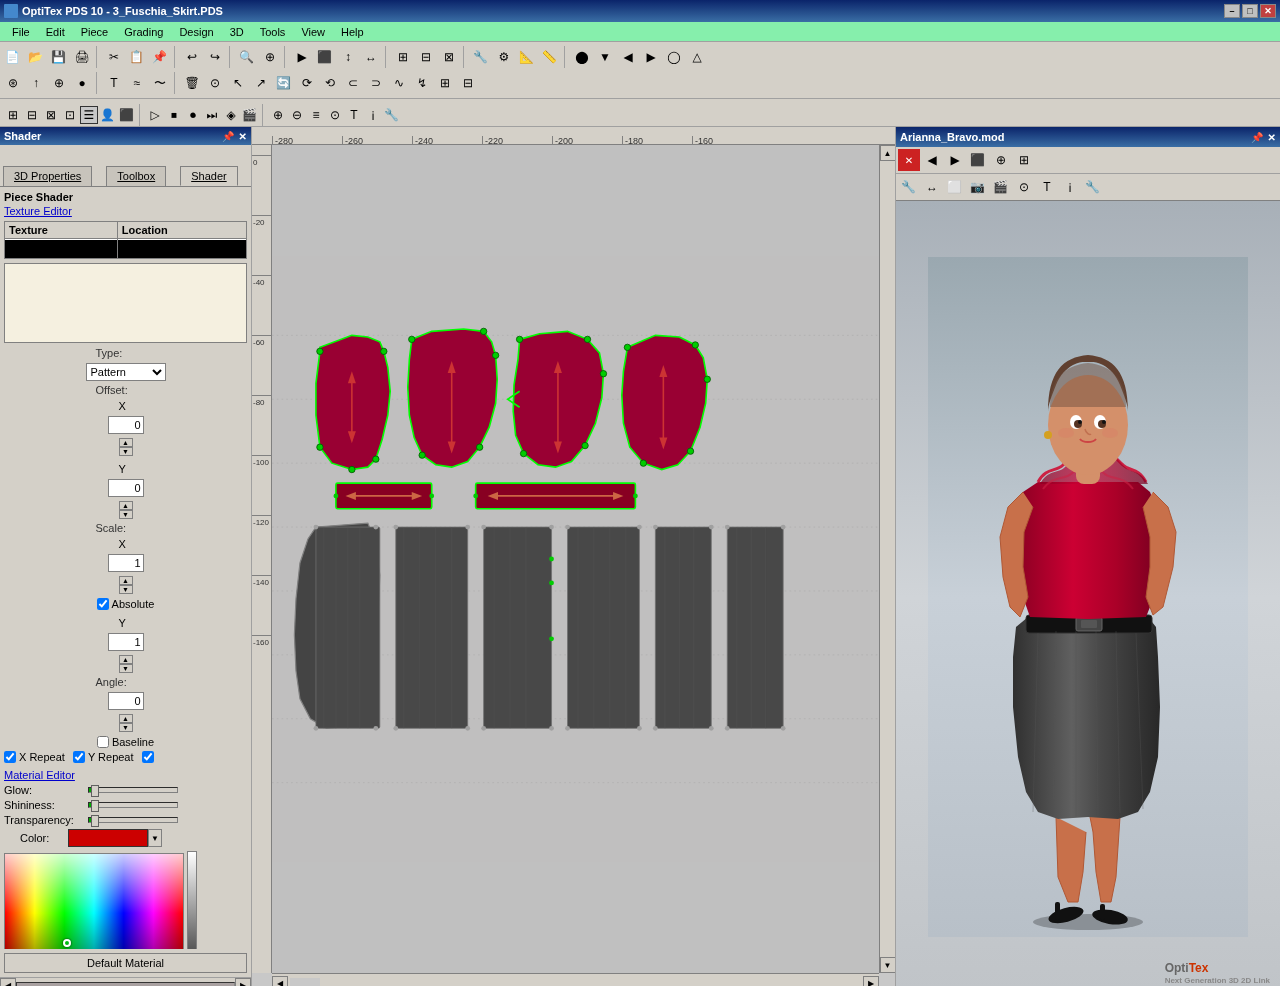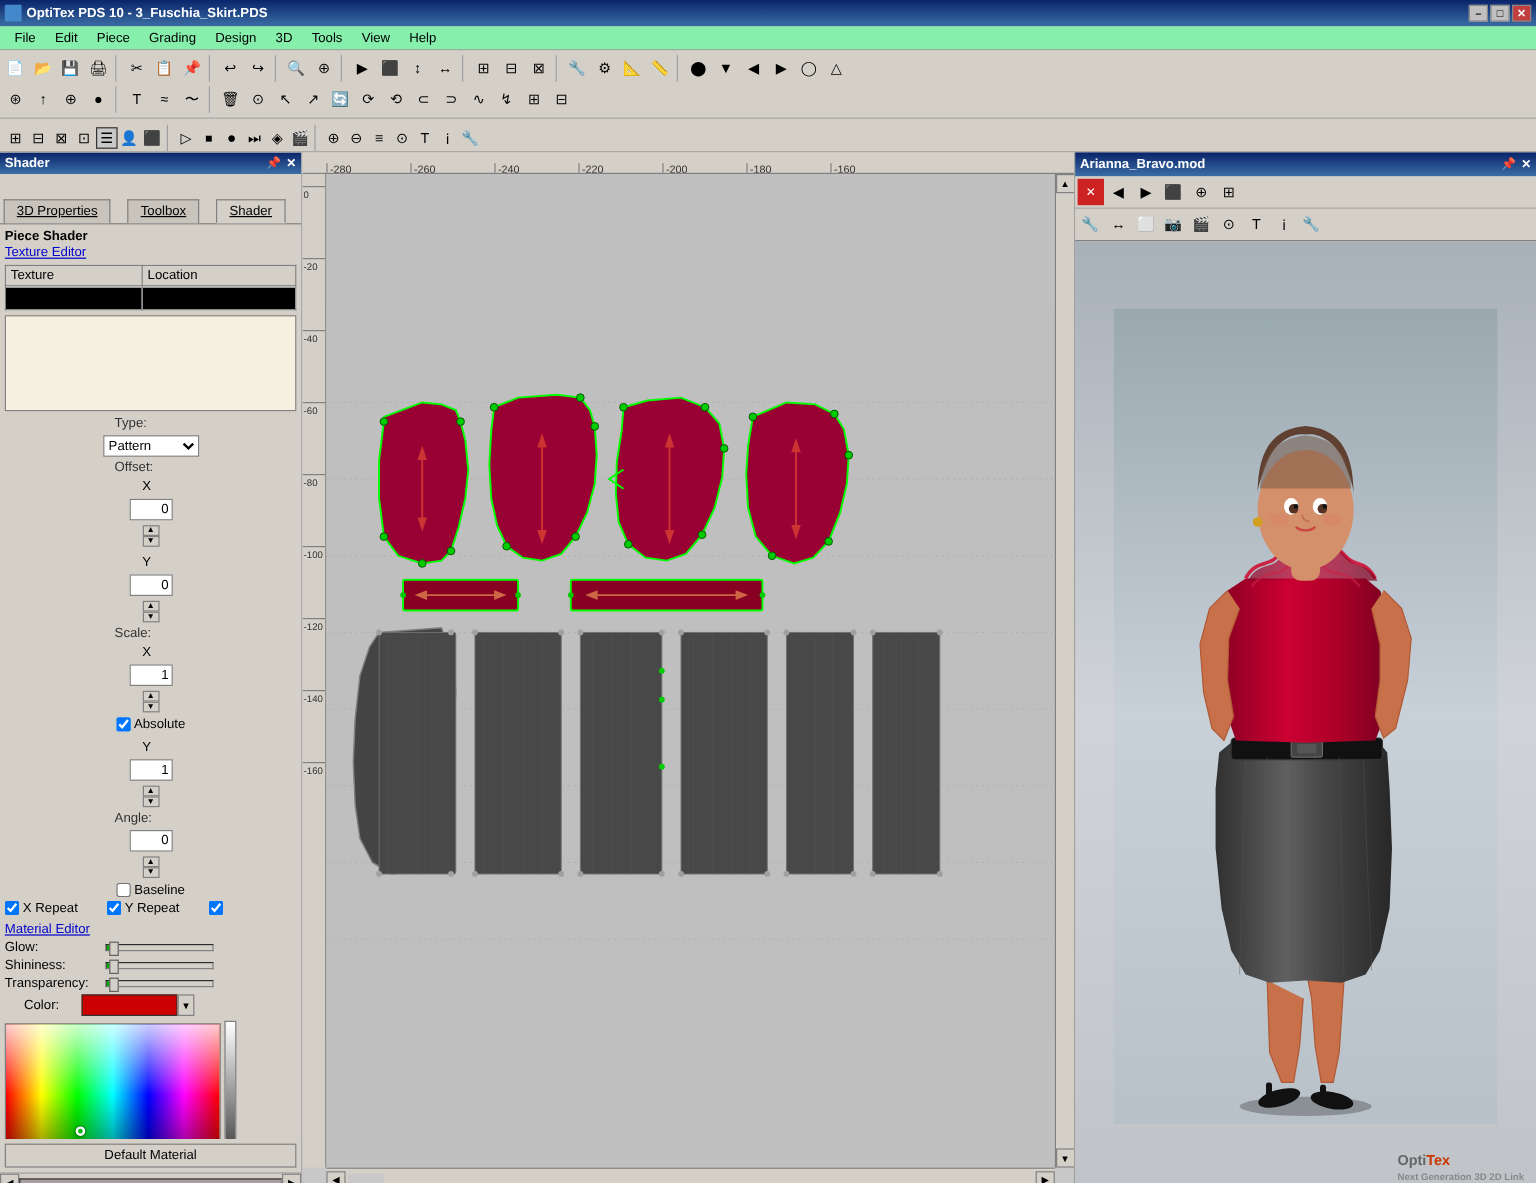--- a/index.html
+++ b/index.html
@@ -144,21 +144,21 @@
       border-collapse: collapse;
       border: 1px solid #808080;
       background: white;
       margin-bottom: 4px;
     }
     .texture-table th {
       background: #d4d0c8;
       border: 1px solid #808080;
       padding: 2px 4px;
       font-size: 11px;
-      font-weight: normal;
+      font-weight: bold;
       text-align: left;
     }
     .texture-table td {
       border: 1px solid #808080;
       padding: 0;
       height: 20px;
     }
     .texture-cell-black { background: #000; height: 18px; }
     .texture-preview-area {
       background: #f5f0e0;
@@ -422,21 +422,21 @@
       display: flex; flex-direction: column; align-items: center;
     }
     .hscroll {
       position: absolute; bottom: 0; left: 20px; right: 16px;
       height: 20px; background: #d4d0c8;
       border-top: 1px solid #808080;
       display: flex; align-items: center;
     }
 
     .repeat-row {
-      display: flex; align-items: center; gap: 24px; margin-bottom: 4px;
+      display: flex; align-items: center; gap: 8px; margin-bottom: 4px;
     }
   </style>
 </head>
 <body>
 
 <div class="title-bar">
   <div class="title-bar-left">
     <div class="title-icon"></div>
     <span>OptiTex PDS 10 - 3_Fuschia_Skirt.PDS</span>
   </div>

